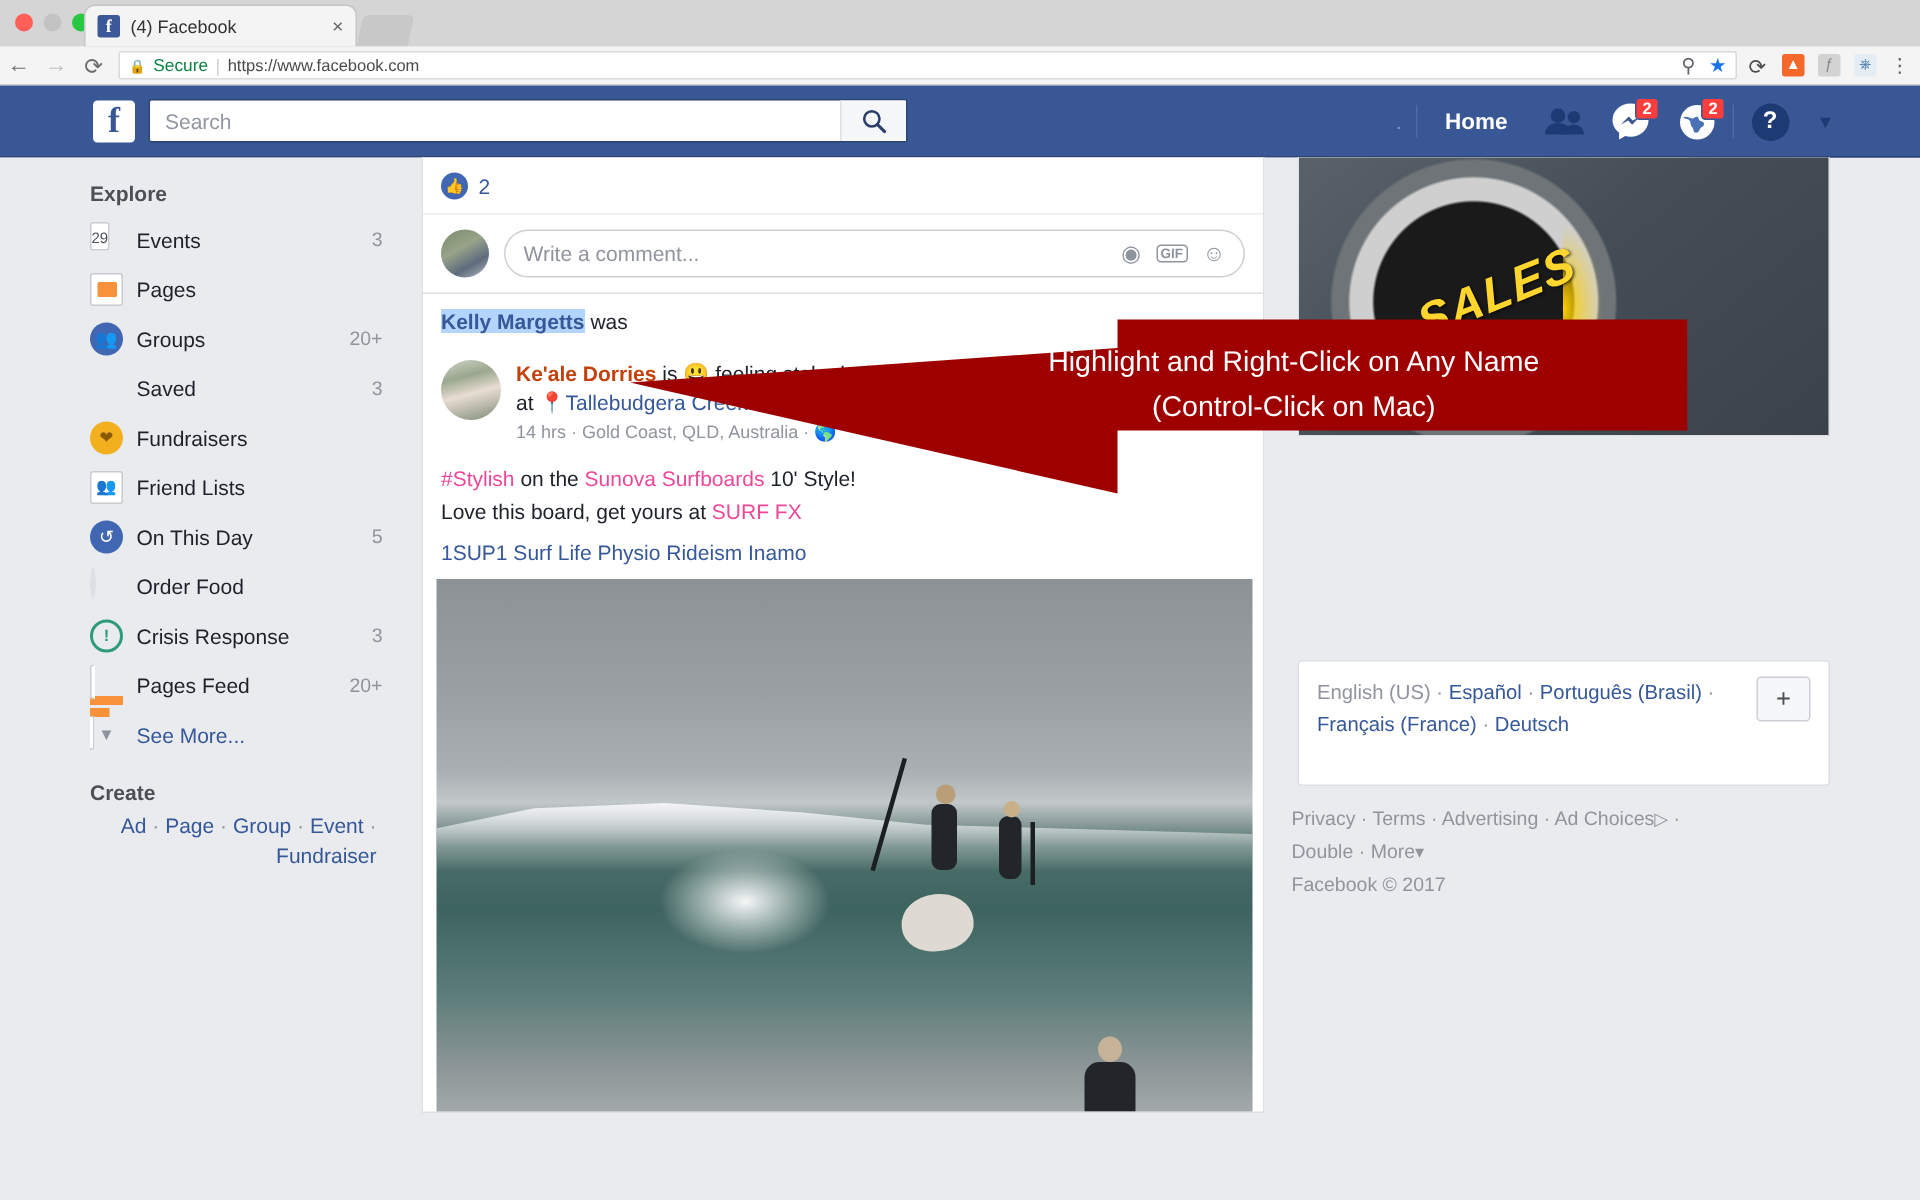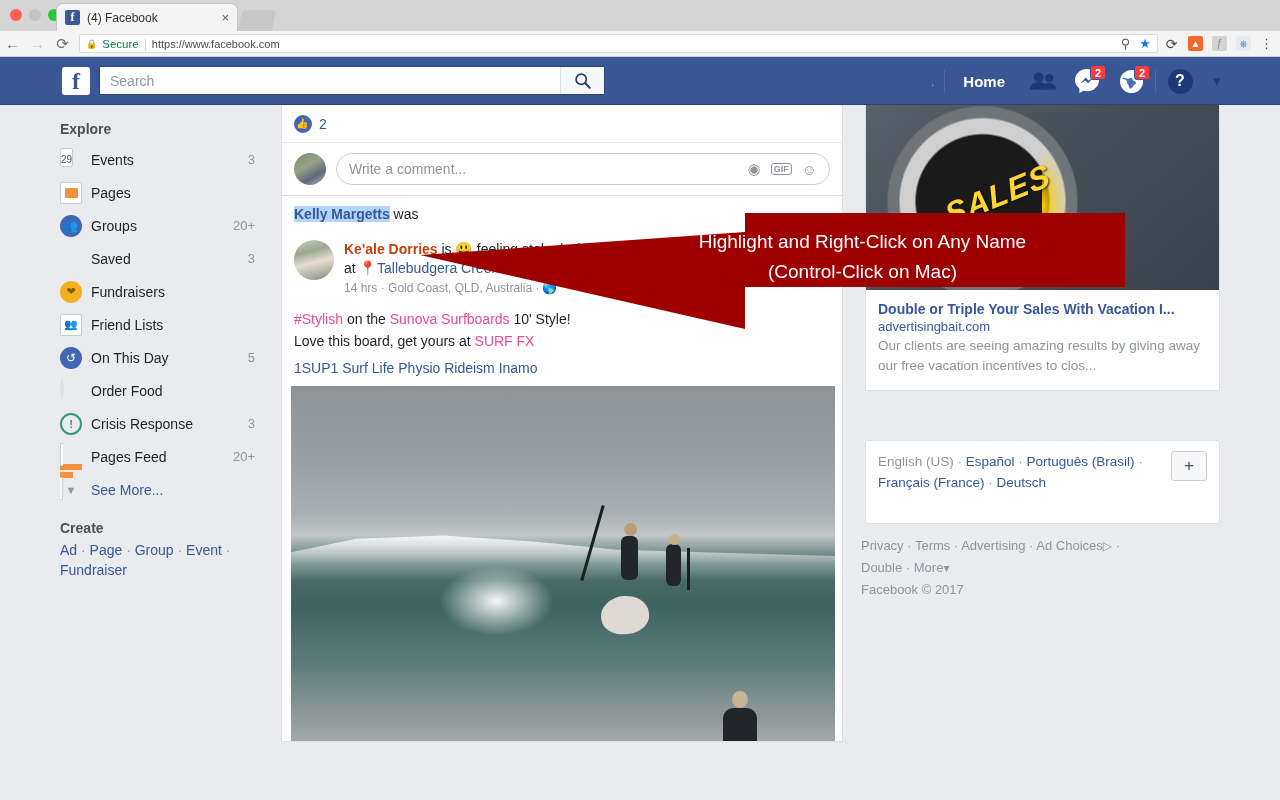--- a/index.html
+++ b/index.html
@@ -139,21 +139,21 @@
   }
   .side-ico { width: 22px; height: 22px; flex: none; margin-right: 9px; position: relative; }
   .side-label { font-size: 14px; color: #1d2129; flex: 1; }
   .side-count { font-size: 13px; color: #90949c; }
   .side-more {
     display: flex; align-items: center; height: 33px; padding-left: 60px;
     font-size: 14px; color: #365899;
   }
   .more-caret { color: #8d949e; font-size: 11px; width: 22px; margin-right: 9px; text-align: center; }
   .create-head { font-size: 14px; color: #4b4f56; font-weight: bold; padding: 14px 0 4px 60px; }
-  .create-links { padding-left: 60px; padding-right: 30px; font-size: 14px; line-height: 20px; color: #365899; }
+  .create-links { padding-left: 60px; padding-right: 30px; font-size: 14px; line-height: 20px; color: #365899; text-align: right; }
   .create-links .sep { color: #90949c; }
 
   
   .ic-cal { width: 22px; height: 22px; background: #fff; border: 1px solid #c8cbd0; border-radius: 2px; overflow: hidden; }
   .ic-cal .top { height: 5px; background: #ed4956; }
   .ic-cal .num { font-size: 10px; color: #4b4f56; text-align: right; line-height: 15px; }
   .ic-pages { width: 22px; height: 22px; background: #fff; border: 1px solid #c8cbd0; border-radius: 2px; display:flex; align-items:center; justify-content:center; }
   .ic-pages i { display:block; width: 13px; height: 10px; background: #f7923b; border-radius: 1px; }
   .ic-round { width: 22px; height: 22px; border-radius: 50%; display: flex; align-items: center; justify-content: center; font-size: 12px; color: #fff; }
   .ic-bookmark { width: 13px; height: 21px; margin: 0 auto; background: #e0385f; clip-path: polygon(0 0, 100% 0, 100% 100%, 50% 78%, 0 100%); }
@@ -536,25 +536,20 @@
 
     <div class="right">
 
       <div class="ad-card">
         <div class="ad-img">
           <div class="ad-arc"></div>
           <div class="ad-glow"></div>
           <div class="ad-red"></div>
           <div class="ad-word">SALES</div>
         </div>
-        <div class="ad-txt">
-          <div class="ad-title">Double or Triple Your Sales With Vacation I...</div>
-          <div class="ad-url">advertisingbait.com</div>
-          <div class="ad-desc">Our clients are seeing amazing results by giving away our free vacation incentives to clos...</div>
-        </div>
       </div>
 
       <div class="lang-card">
         <div class="lang-links">
           <span class="cur">English (US)</span><span class="sep"> · </span><span>Español</span><span class="sep"> · </span><span>Português (Brasil)</span><span class="sep"> · </span><span>Français (France)</span><span class="sep"> · </span><span>Deutsch</span>
         </div>
         <div class="lang-plus">+</div>
       </div>
 
       <div class="footer">

